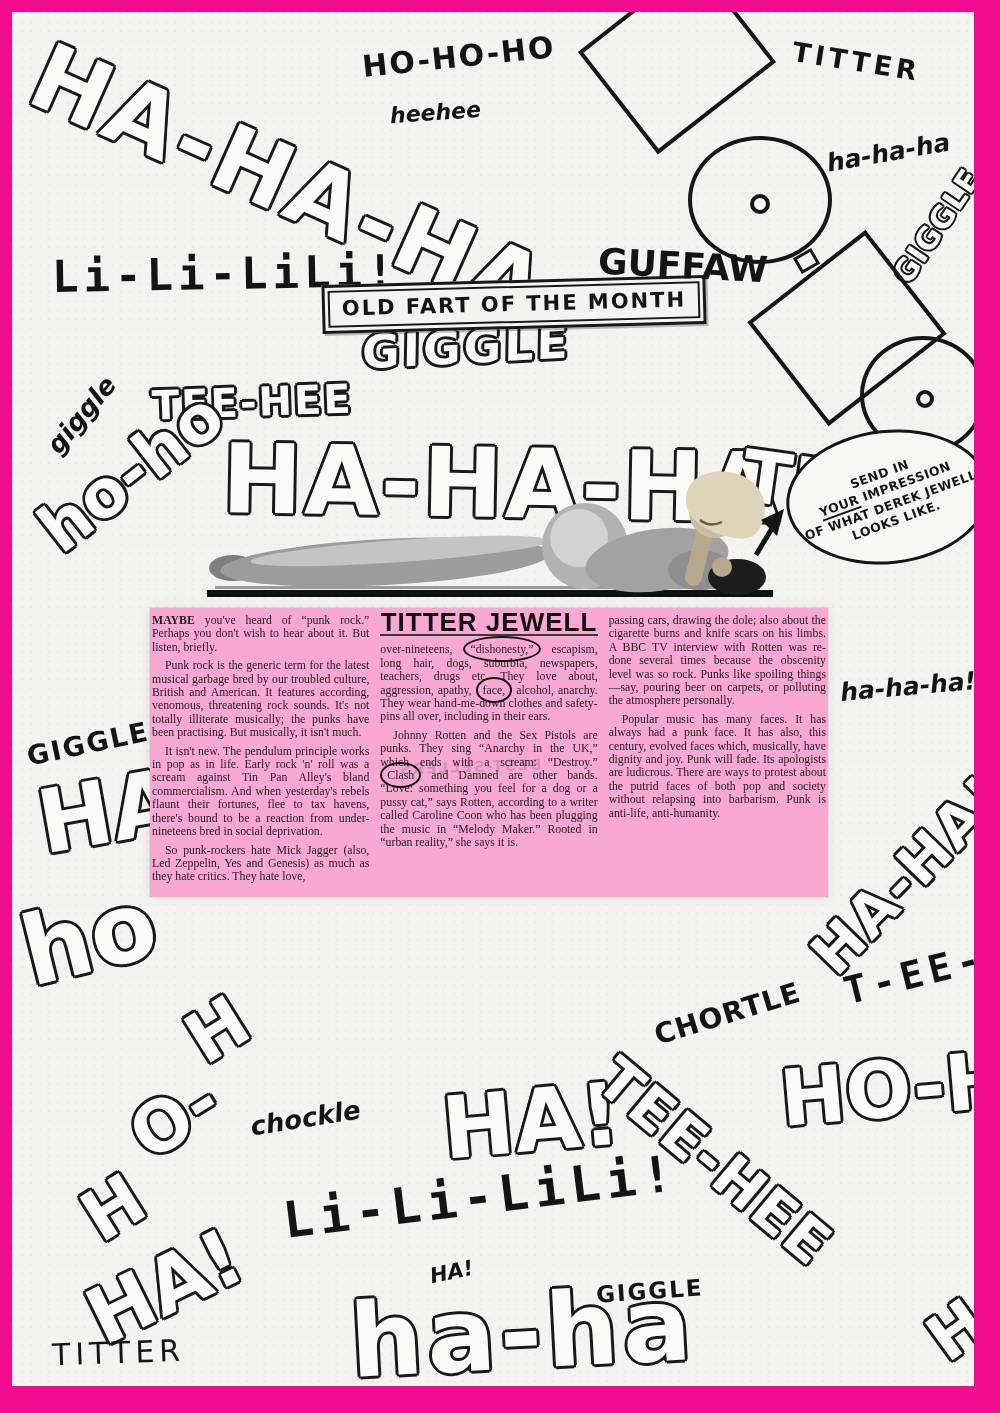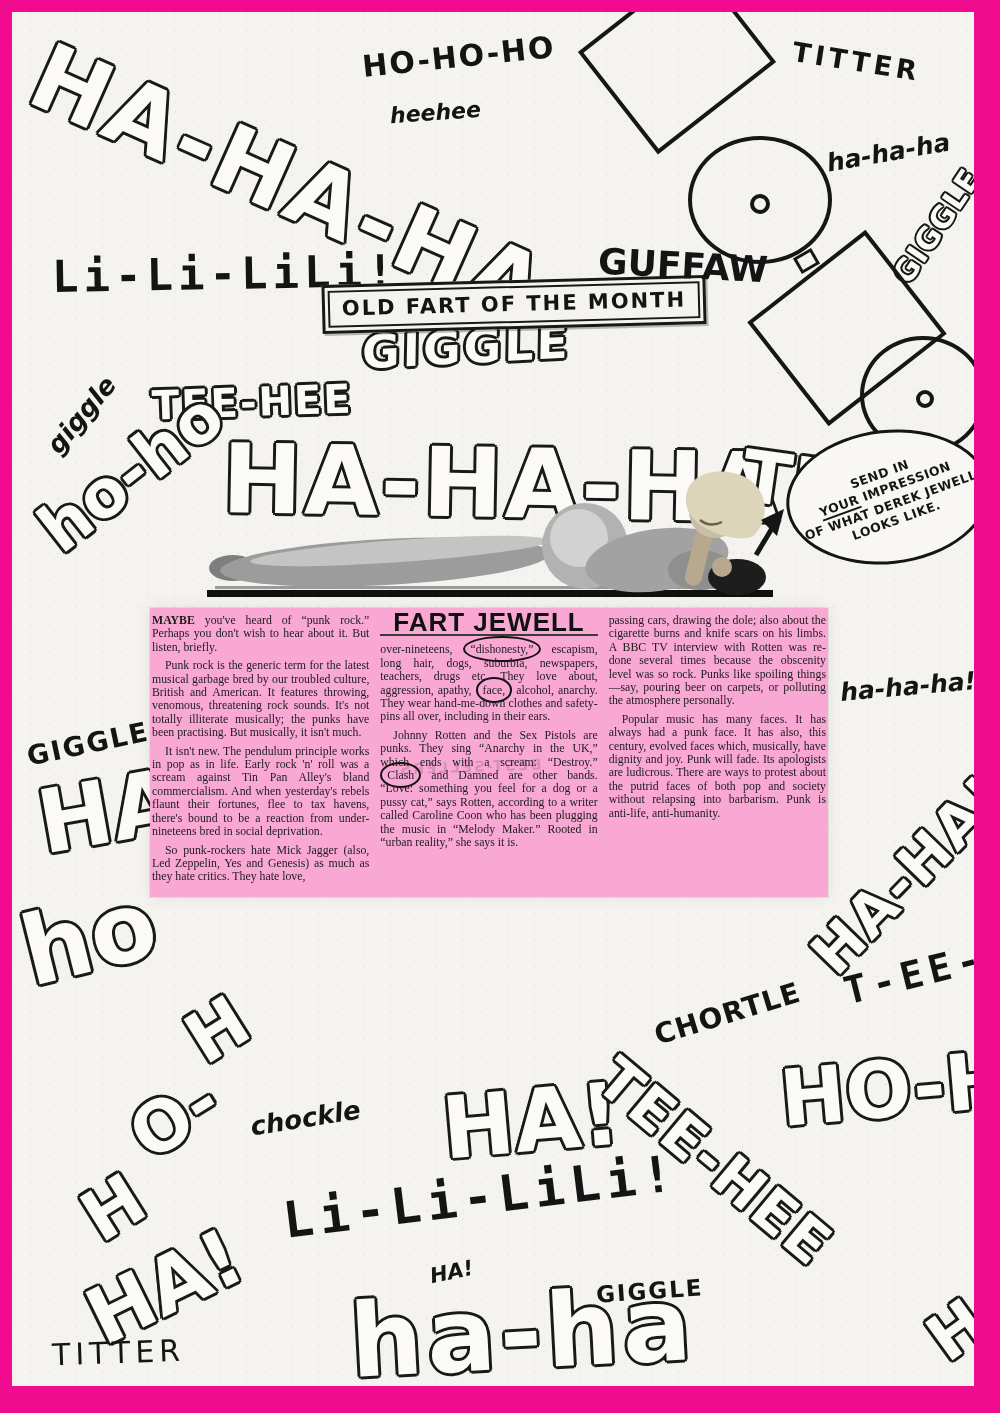--- a/index.html
+++ b/index.html
@@ -198,26 +198,26 @@
     <svg width="48" height="56" viewBox="0 0 48 56">
       <path d="M12,50 L30,20" stroke="#151515" stroke-width="5" fill="none"></path>
       <path d="M40,4 L17,15 L33,31 Z" fill="#151515"></path>
     </svg>
   </div>
 
   <div class="article">
     <div class="cols">
       <div class="col">
         <p class="noind"><span class="lead">MAYBE</span><span> you've heard of “punk rock.” Perhaps you don't wish to hear about it. But listen, briefly.</span></p>
-        <p>Punk rock is the generic term for the latest musical garbage bred by our troubled culture, British and American. It features throwing, venomous, threatening rock sounds. It's not totally illiterate musically; the punks have been practising. But musically, it isn't much.</p>
+        <p>Punk rock is the generic term for the latest musical garbage bred by our troubled culture, British and American. It features according, venomous, threatening rock sounds. It's not totally illiterate musically; the punks have been practising. But musically, it isn't much.</p>
         <p>It isn't new. The pendulum principle works in pop as in life. Early rock 'n' roll was a scream against Tin Pan Alley's bland commercialism. And when yesterday's rebels flaunt their fortunes, flee to tax havens, there's bound to be a reaction from under-nineteens bred in social deprivation.</p>
         <p>So punk-rockers hate Mick Jagger (also, Led Zeppelin, Yes and Genesis) as much as they hate critics. They hate love,</p>
       </div>
       <div class="col">
-        <div class="headline">FART JEWELL</div>
+        <div class="headline">TITTER JEWELL</div>
         <p class="noind"><span>over-nineteens, </span><span class="circled">“dishonesty,”</span><span> escapism, long hair, dogs, suburbia, newspapers, teachers, drugs etc. They love about, aggression, apathy, </span><span class="circled">face,</span><span> alcohol, anarchy. They wear hand-me-down clothes and safety-pins all over, including in their ears.</span></p>
         <p><span>Johnny Rotten and the Sex Pistols are punks. They sing “Anarchy in the UK,” which ends with a scream: “Destroy.” </span><span class="circled">Clash</span><span> and Damned are other bands. “Love: something you feel for a dog or a pussy cat,” says Rotten, according to a writer called Caroline Coon who has been plugging the music in “Melody Maker.” Rooted in “urban reality,” she says it is.</span></p>
       </div>
       <div class="col">
         <p class="noind">passing cars, drawing the dole; also about the cigarette burns and knife scars on his limbs. A BBC TV interview with Rotten was re-done several times because the obscenity level was so rock. Punks like spoiling things—say, pouring beer on carpets, or polluting the atmosphere personally.</p>
         <p>Popular music has many faces. It has always had a punk face. It has also, this century, evolved faces which, musically, have dignity and joy. Punk will fade. Its apologists are ludicrous. There are ways to protest about the putrid faces of both pop and society without relapsing into barbarism. Punk is anti-life, anti-humanity.</p>
       </div>
     </div>
   </div>
   <div class="ghost st">BEST-SELLERS</div>

